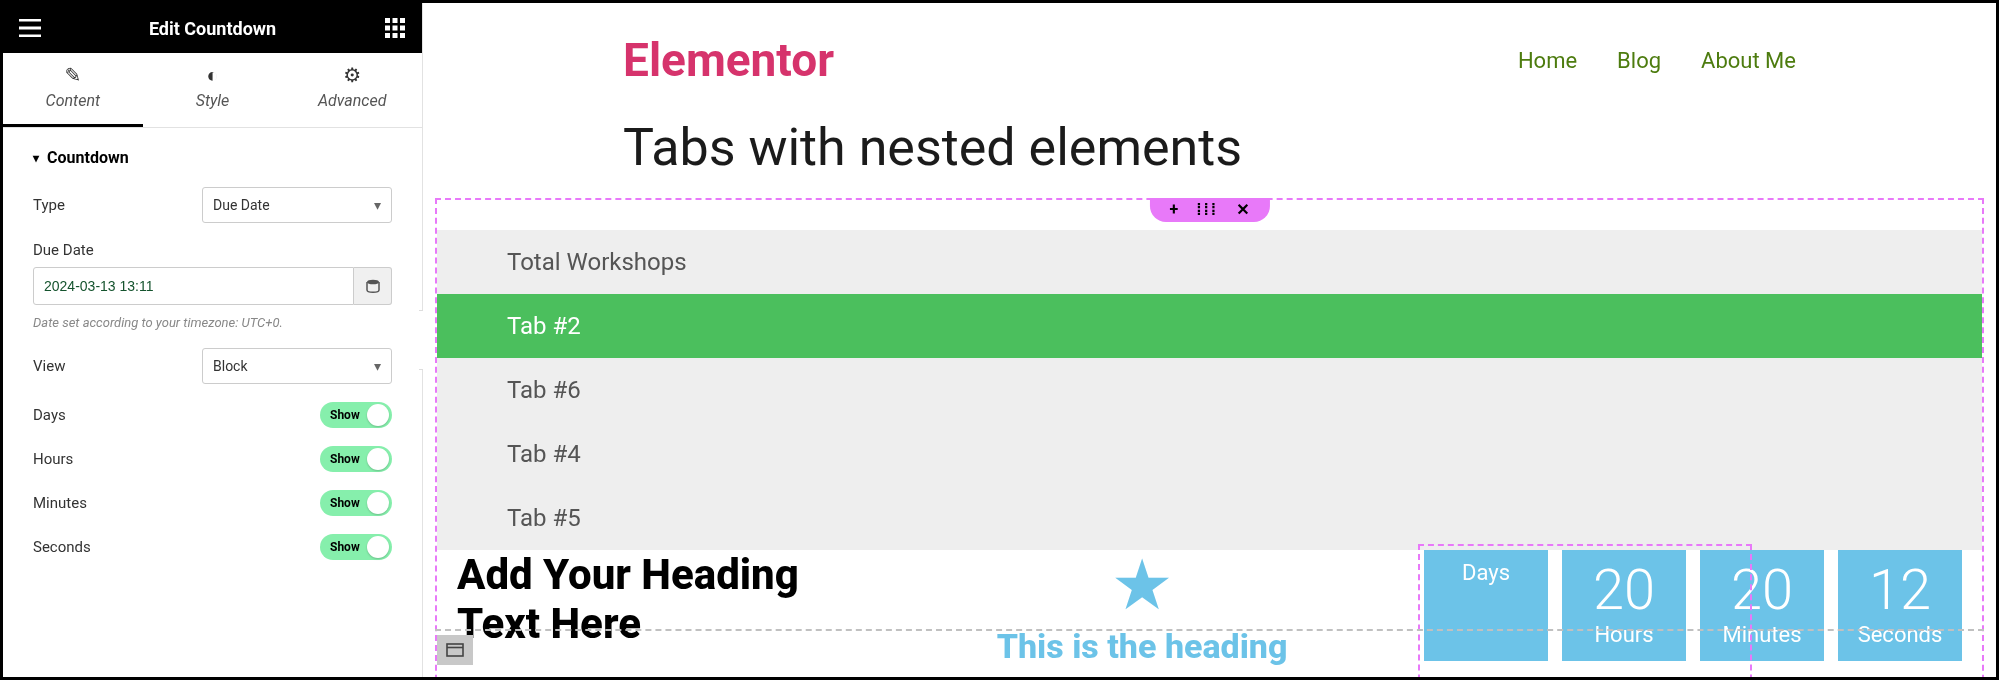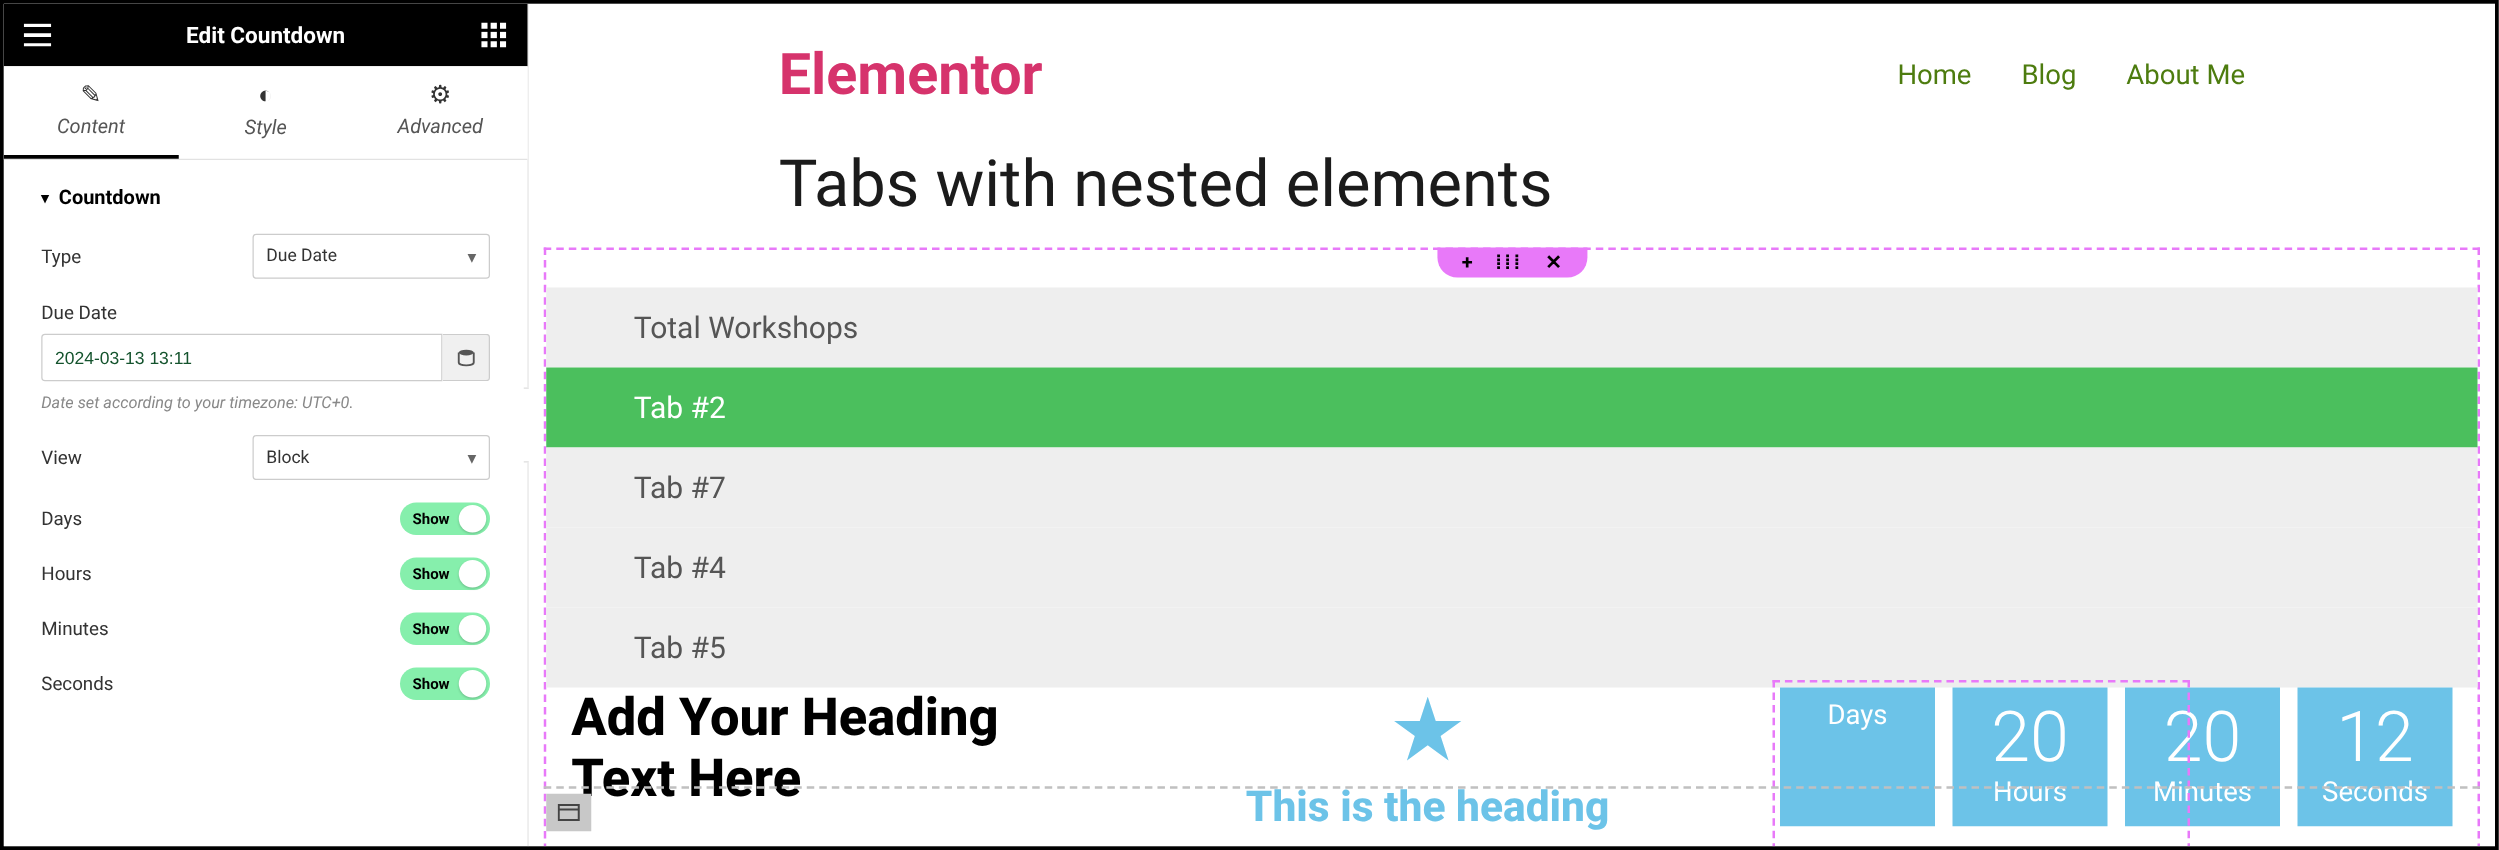--- a/index.html
+++ b/index.html
@@ -193,21 +193,21 @@
     <div class="editor-section">
       <div class="section-handle">
         <span>+</span>
         <span style="letter-spacing:2px;">⁞⁞⁞</span>
         <span>✕</span>
       </div>
 
       <div class="" in="tabs-row">
         <div class="tab-btn">Total Workshops</div>
         <div class="tab-btn active">Tab #2</div>
-        <div class="tab-btn">Tab #7</div>
+        <div class="tab-btn">Tab #6</div>
         <div class="tab-btn">Tab #4</div>
         <div class="tab-btn">Tab #5</div>
       </div>
 
       <div class="content-row">
         <div class="col-left">
           <div class="heading-ph">Add Your Heading Text Here</div>
         </div>
         <div class="col-mid">
           <div class="star">★</div>

